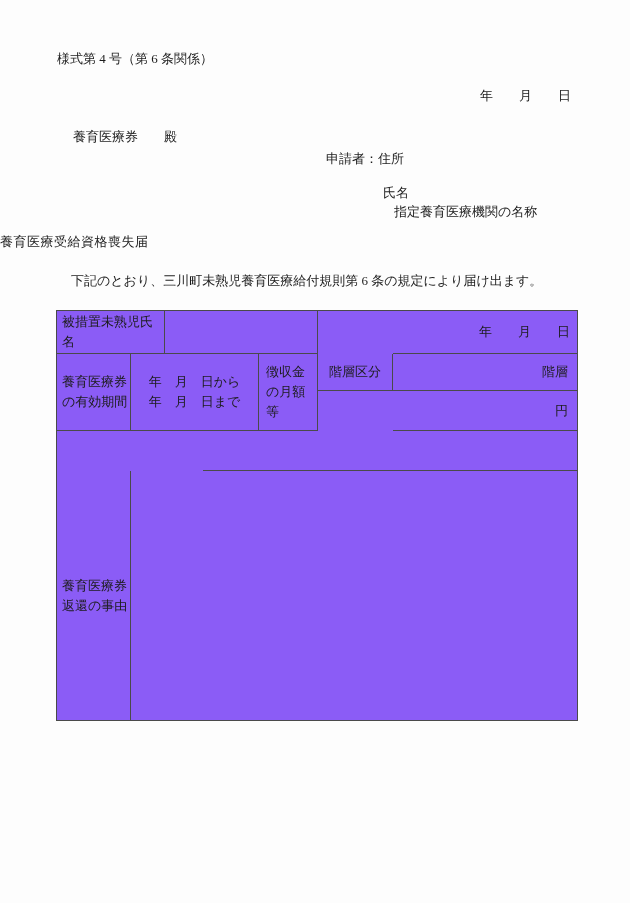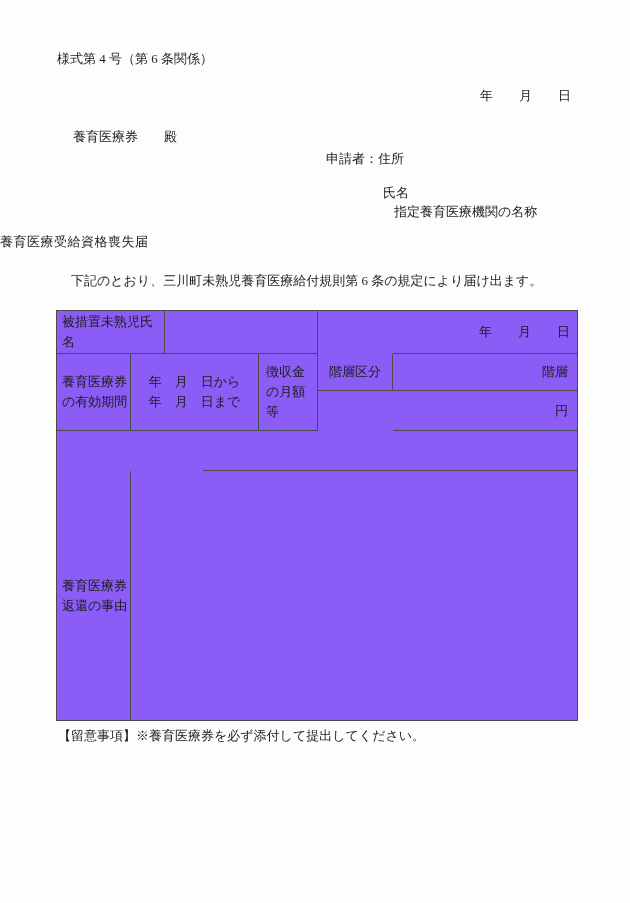--- a/index.html
+++ b/index.html
@@ -98,15 +98,14 @@
     <div class="c right no-r" style="grid-column:7; grid-row:3; padding-right:9px;">円</div>
 
     <div class="c no-r" style="grid-column:4/8; grid-row:4;"></div>
 
     <div class="c pl pre no-b" style="grid-column:1; grid-row:5;">養育医療券
 返還の事由</div>
     <div class="c no-r no-b" style="grid-column:2/8; grid-row:5;"></div>
 
   </div>
 
-  <div class="abs" style="left:58px; top:727px;">【留意事項】※養育医療券を必ず添付して提出してください。</div>
 
 </div>
 
 </body></html>

